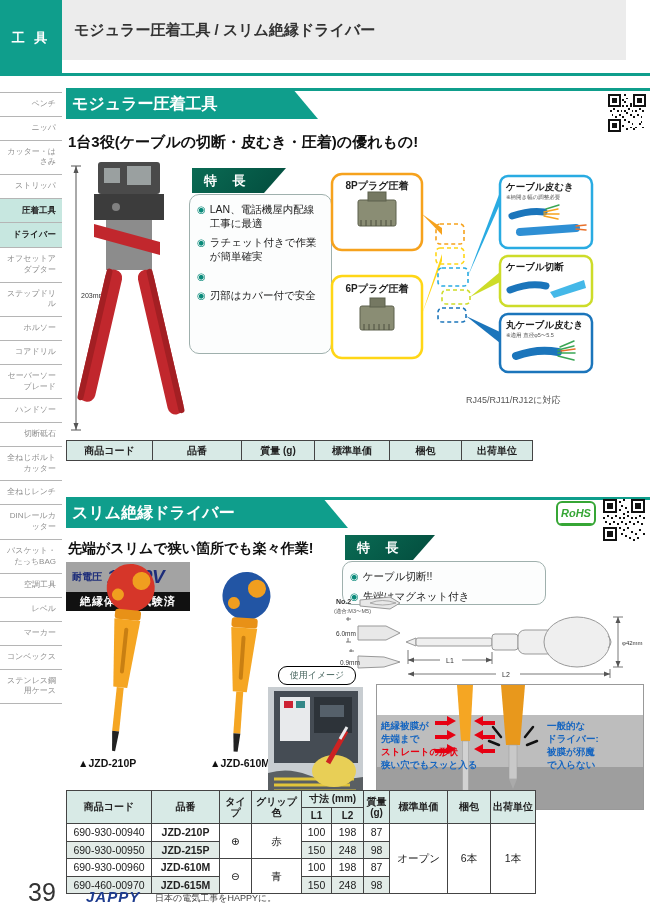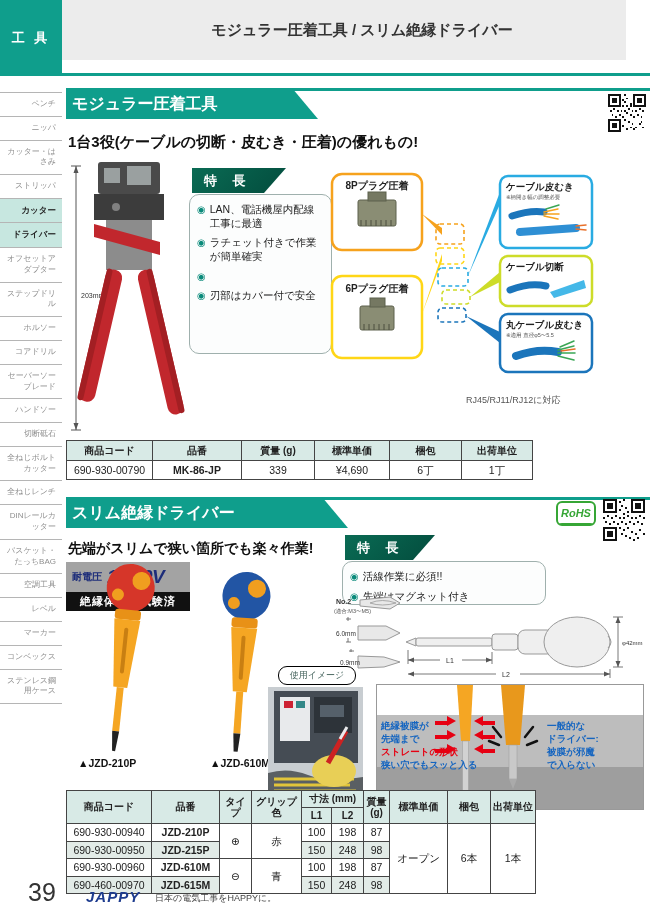--- a/index.html
+++ b/index.html
@@ -5,21 +5,21 @@
   html,body{margin:0;padding:0;background:#fff;}
   .page{position:relative;width:650px;height:919px;background:#fff;overflow:hidden;
         font-family:"Liberation Sans","DejaVu Sans",sans-serif;color:#222;}
   .abs{position:absolute;}
 
   
   .cat-tab{left:0;top:0;width:62px;height:76px;background:#0f9e8c;color:#fff;
            display:flex;align-items:center;justify-content:center;
            font-size:13px;font-weight:bold;letter-spacing:3px;}
   .title-bar{left:62px;top:0;width:564px;height:60px;background:#ececec;
-             display:flex;align-items:center;padding-left:36px;box-sizing:border-box;justify-content:center;}
+             display:flex;align-items:center;padding-left:12px;box-sizing:border-box;}
   .title-bar span{font-size:15px;font-weight:bold;color:#333;}
   .header-rule{left:62px;top:73px;width:588px;height:3px;background:#0f9e8c;}
 
   
   .sidebar{left:0;top:92px;width:62px;border-top:1px solid #b5b5b5;}
   .side-item{padding:6px 6px 6px 2px;border-bottom:1px solid #b5b5b5;text-align:right;
              font-size:8px;line-height:1.35;color:#8f8f8f;cursor:pointer;}
   .side-item.active{background:#c7e7e0;color:#222;font-weight:bold;font-size:8.5px;}
 
   
@@ -80,21 +80,21 @@
   <div class="abs title-bar">
     <span>モジュラー圧着工具 / スリム絶縁ドライバー</span>
   </div>
   <div class="abs header-rule"></div>
 
   <div class="abs sidebar">
     <div class="side-item">ペンチ</div>
     <div class="side-item">ニッパ</div>
     <div class="side-item">カッター・はさみ</div>
     <div class="side-item">ストリッパ</div>
-    <div class="side-item active">カッター</div>
+    <div class="side-item active">圧着工具</div>
     <div class="side-item active">ドライバー</div>
     <div class="side-item">オフセットアダプター</div>
     <div class="side-item">ステップドリル</div>
     <div class="side-item">ホルソー</div>
     <div class="side-item">コアドリル</div>
     <div class="side-item">セーバーソーブレード</div>
     <div class="side-item">ハンドソー</div>
     <div class="side-item">切断砥石</div>
     <div class="side-item">全ねじボルトカッター</div>
     <div class="side-item">全ねじレンチ</div>
@@ -244,28 +244,20 @@
       </colgroup>
     <tbody>
         <tr style="height:20px">
       <th>商品コード</th>
       <th>品番</th>
       <th>質量 (g)</th>
       <th>標準単価</th>
       <th>梱包</th>
       <th>出荷単位</th>
     </tr>
-    <tr style="height:19px">
-      <td>690-930-00790</td>
-      <td class="model">MK-86-JP</td>
-      <td>339</td>
-      <td>¥4,690</td>
-      <td>6丁</td>
-      <td>1丁</td>
-    </tr>
   </tbody>
     </table>
 
   <div class="abs sec-rule" style="left:66px;top:497px;width:584px;"></div>
   <div class="abs banner" style="left:66px;top:497px;width:282px;height:31px;">スリム絶縁ドライバー</div>
 
   <div class="abs rohs" style="left:556px;top:501px;">
     <div class="rohs-top">RoHS</div>
     <div class="rohs-bot">対応</div>
   </div>
@@ -316,21 +308,21 @@
       <polygon points="-3.5,160 3.5,160 2,178 -2,178" fill="#222"></polygon>
     </g>
   </svg>
   <div class="abs prod-label" style="left:78px;top:757px;">▲JZD-210P</div>
   <div class="abs prod-label" style="left:210px;top:757px;">▲JZD-610M</div>
 
   <div class="abs feat-label" style="left:345px;top:535px;width:90px;height:25px;">特 長</div>
   <div class="abs feat-box" style="left:342px;top:561px;width:204px;height:44px;">
     <div class="feat-item">
         <span class="bullet">◉</span>
-        <span>活線作業に必須!!</span>
+        <span>ケーブル切断!!</span>
       </div>
     <div class="feat-item">
         <span class="bullet">◉</span>
         <span>先端はマグネット付き</span>
       </div>
   </div>
 
   <svg class="abs" style="left:334px;top:594px;" width="316" height="92" viewBox="0 0 316 92">
     <text x="2" y="10" font-size="7" font-weight="bold" fill="#333">No.2</text>
     <text x="0" y="19" font-size="5.5" fill="#555">(適合:M3〜M5)</text>

